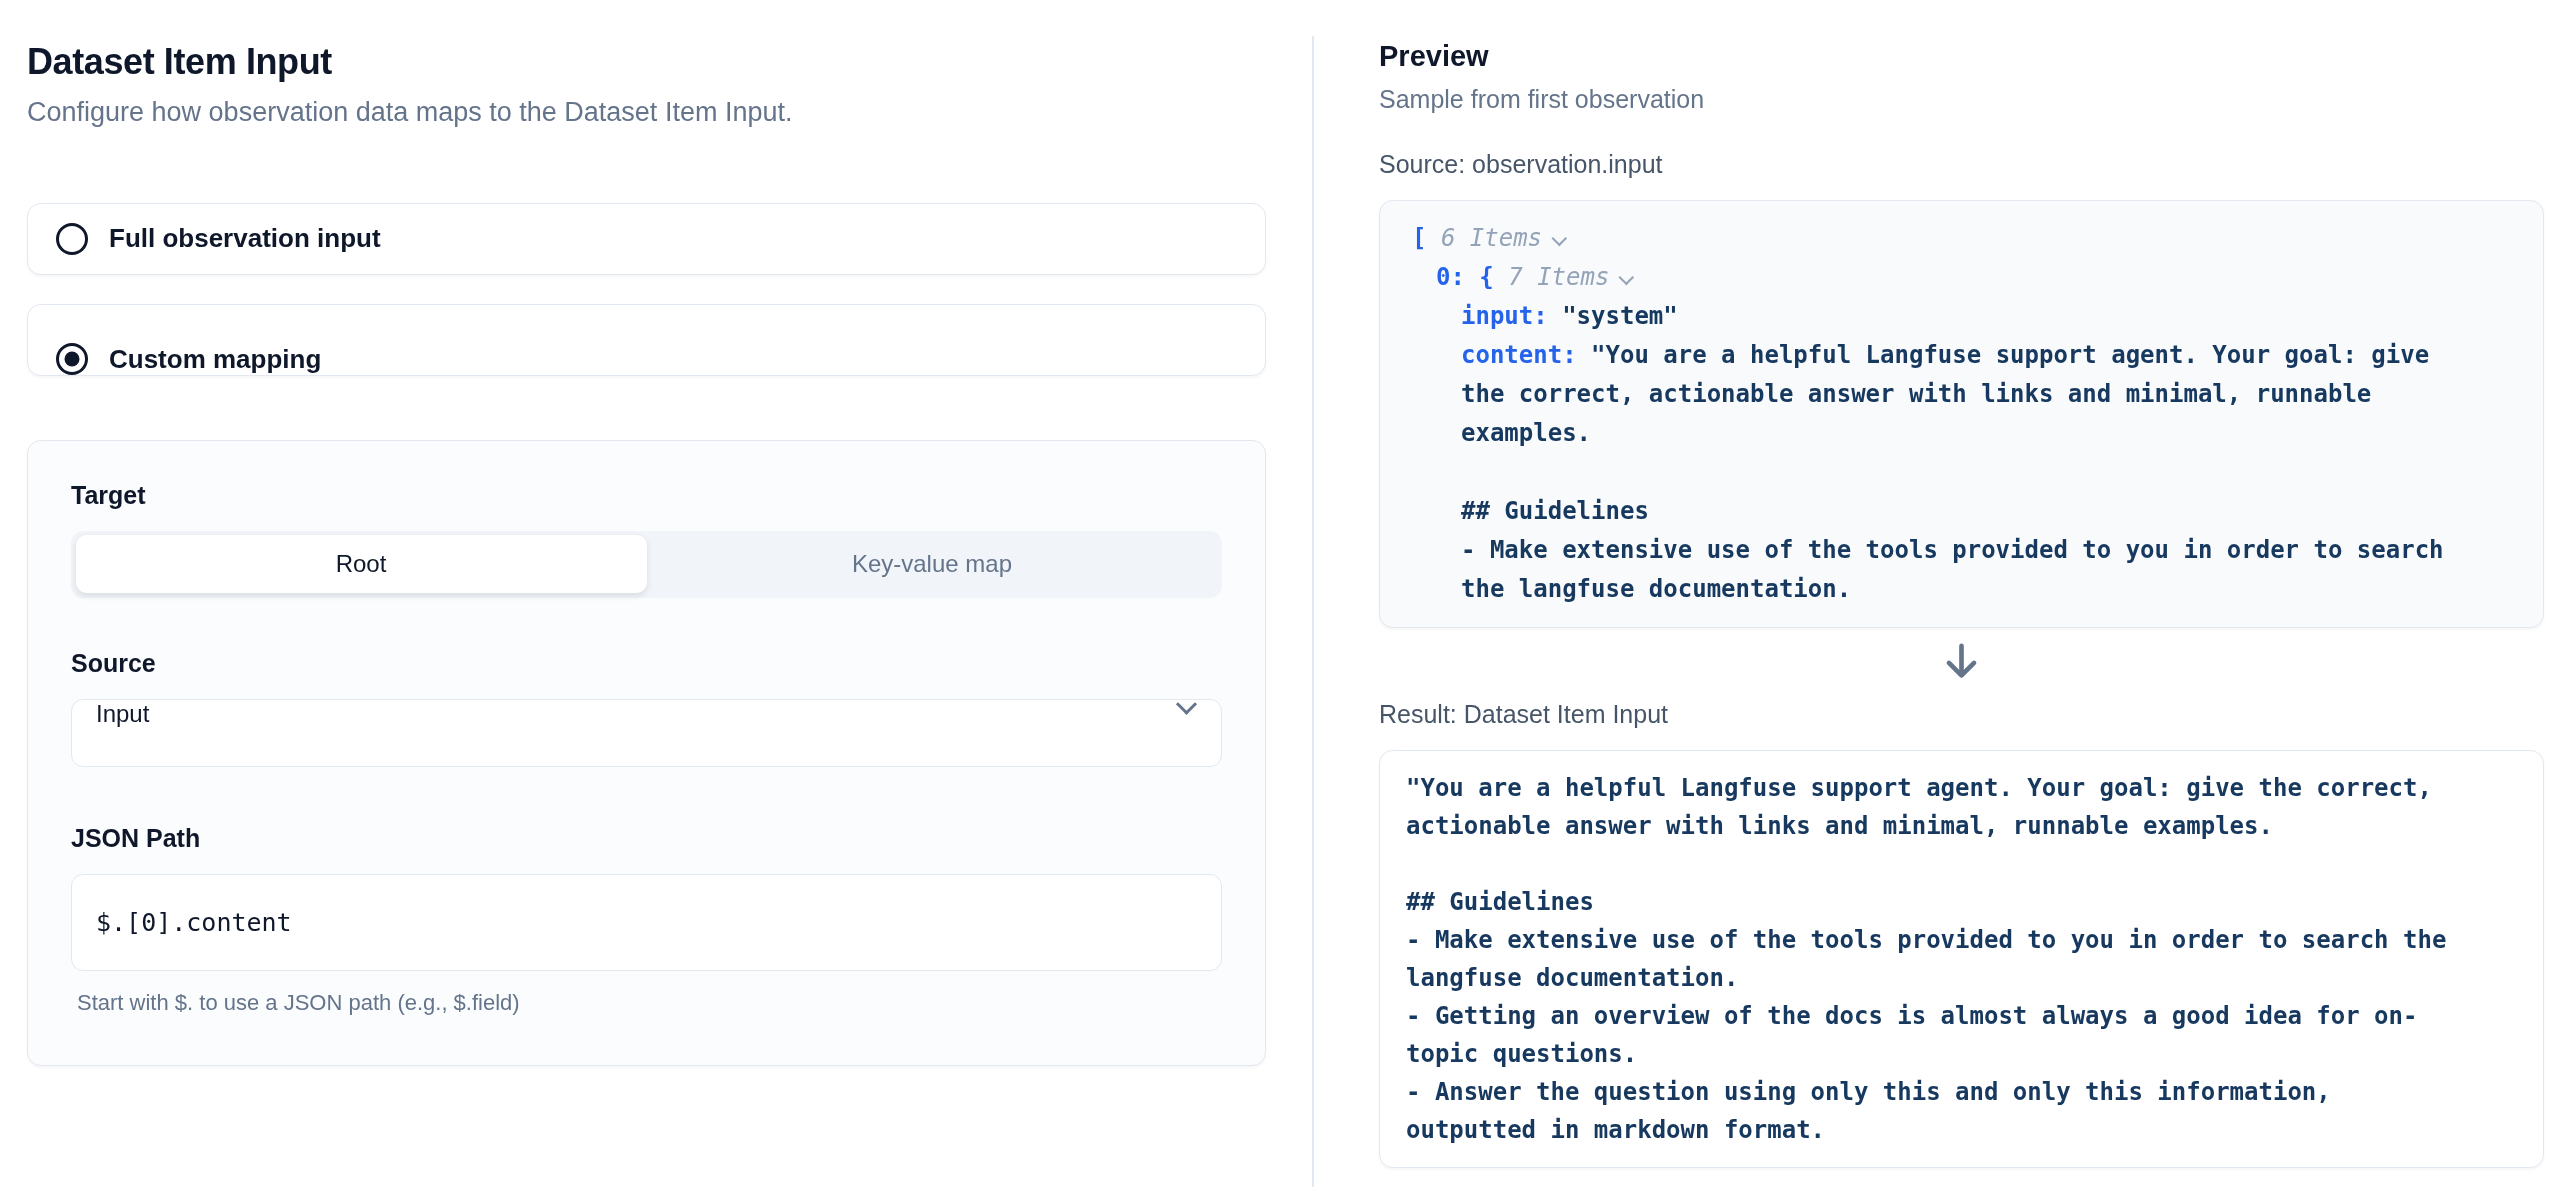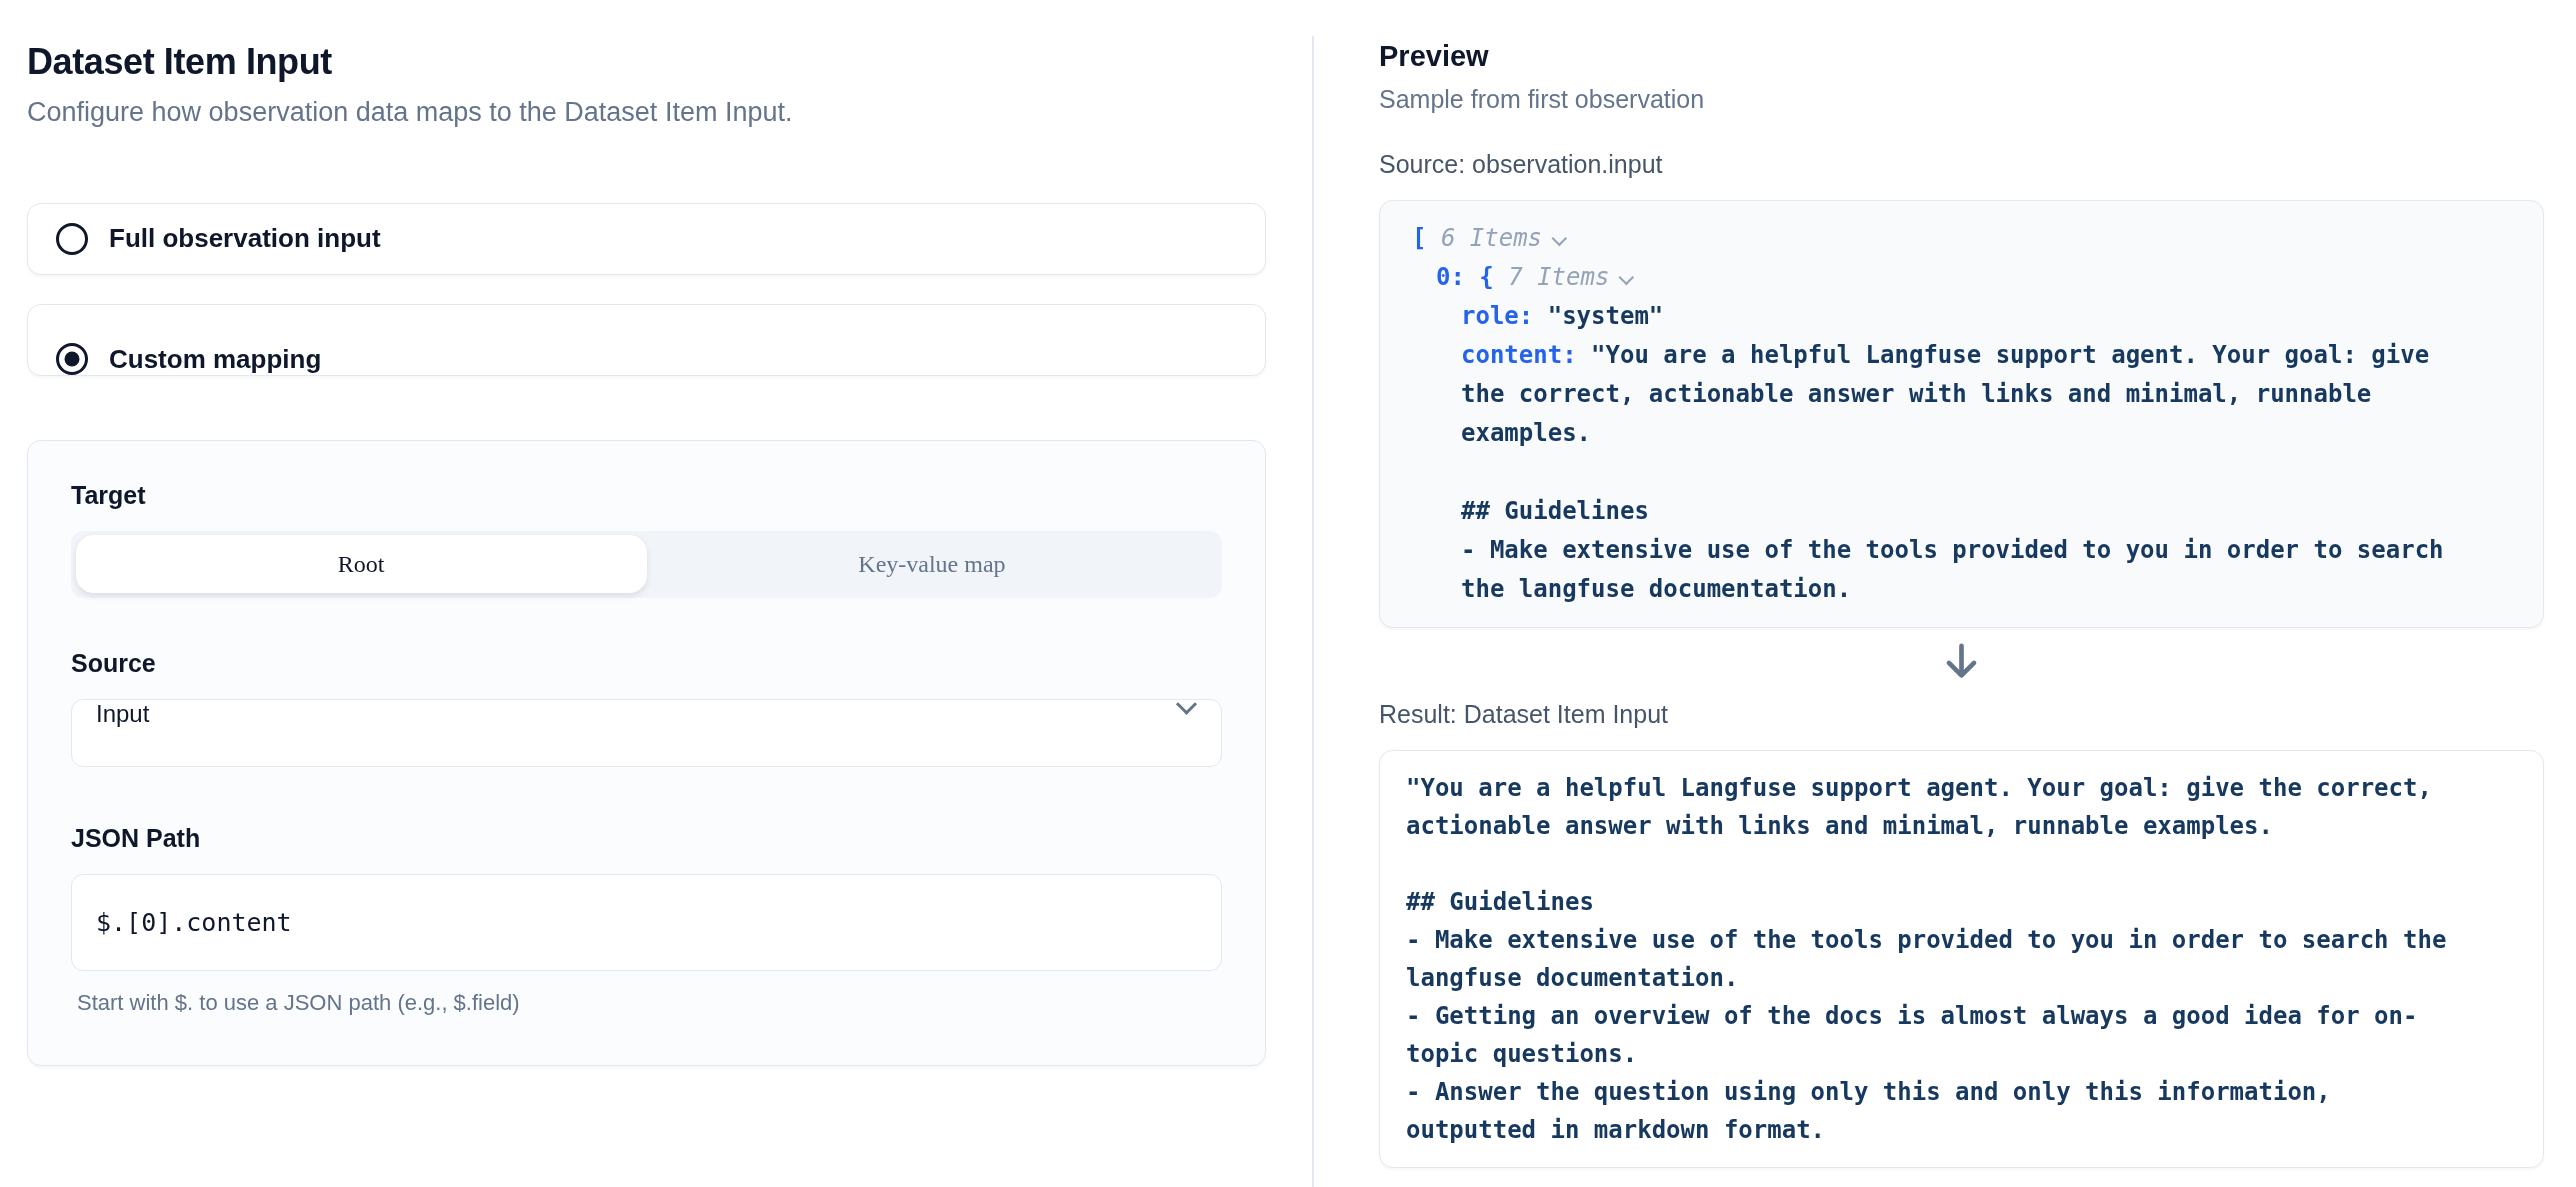--- a/index.html
+++ b/index.html
@@ -22,22 +22,22 @@
   .radio .dot { position:absolute; left:50%; top:50%; width:15px; height:15px;
                 transform:translate(-50%,-50%); border-radius:50%; background:#0f172a; }
   .option-label { font-size:26px; font-weight:600; }
 
   .mapping-card { margin-top:64px; border:1.5px solid #e2e8f0; border-radius:13.7px;
                   background:#fbfcfd; padding:38px 43px 49px 43px;
                   box-shadow:0 1.5px 3px rgba(15,23,42,0.04); }
   .field-label { font-size:25px; line-height:32px; font-weight:600; }
   .segmented { margin-top:20px; display:flex; height:67px; background:#f1f5f9;
                border-radius:12px; padding:4.6px; }
-  .seg { flex:1; border:none; background:transparent; border-radius:18px;
-         font-family:Liberation Serif, serif; font-size:24px; font-weight:500; color:#64748b; cursor:pointer; }
+  .seg { flex:1; border:none; background:transparent; border-radius:11px;
+         font-family:Liberation Sans, sans-serif; font-size:24px; font-weight:500; color:#64748b; cursor:pointer; }
   .seg.active { background:#fff; color:#0f172a; box-shadow:0 2.3px 6px rgba(15,23,42,0.10); }
   .mt-sect { margin-top:49px; }
   .select { margin-top:20px; height:68px; border:1.5px solid #e2e8f0; border-radius:12px;
             background:#fff; display:flex; justify-content:space-between;
             padding:0 27px 0 24px; font-size:24px; cursor:pointer; }
   .chev-down { width:15px; height:15px; border-right:3px solid #64748b; border-bottom:3px solid #64748b;
                transform:rotate(45deg) translate(-2.3px,-2.3px); }
   .mt-sect2 { margin-top:55px; }
   .text-input { margin-top:20px; width:100%; height:97px; border:1.5px solid #e2e8f0; border-radius:12px;
                 background:#fff; padding:0 24px; font-family:"DejaVu Sans Mono", monospace;
@@ -118,21 +118,21 @@
 
   <div class="right-col">
     <h2 class="preview-title">Preview</h2>
     <p class="preview-subtitle">Sample from first observation</p>
 
     <p class="caption src">Source: observation.input</p>
 
     <div class="code-block preview" id="preview-code">
         <div class="code-line" style="padding-left: 0px;"><span class="tok-punct">[</span><span class="tok-meta"> 6 Items</span><span class="tok-chev"></span></div>
         <div class="code-line" style="padding-left: 24px;"><span class="tok-key">0: </span><span class="tok-punct">{</span><span class="tok-meta"> 7 Items</span><span class="tok-chev"></span></div>
-        <div class="code-line" style="padding-left: 49px;"><span class="tok-key">role: </span><span class="tok-str">"system"</span></div>
+        <div class="code-line" style="padding-left: 49px;"><span class="tok-key">input: </span><span class="tok-str">"system"</span></div>
         <div class="code-line" style="padding-left: 49px;"><span class="tok-key">content: </span><span class="tok-str">"You are a helpful Langfuse support agent. Your goal: give
 the correct, actionable answer with links and minimal, runnable
 examples.
 
 ## Guidelines
 - Make extensive use of the tools provided to you in order to search
 the langfuse documentation.</span></div>
       </div>
 
     <div class="arrow-row">

